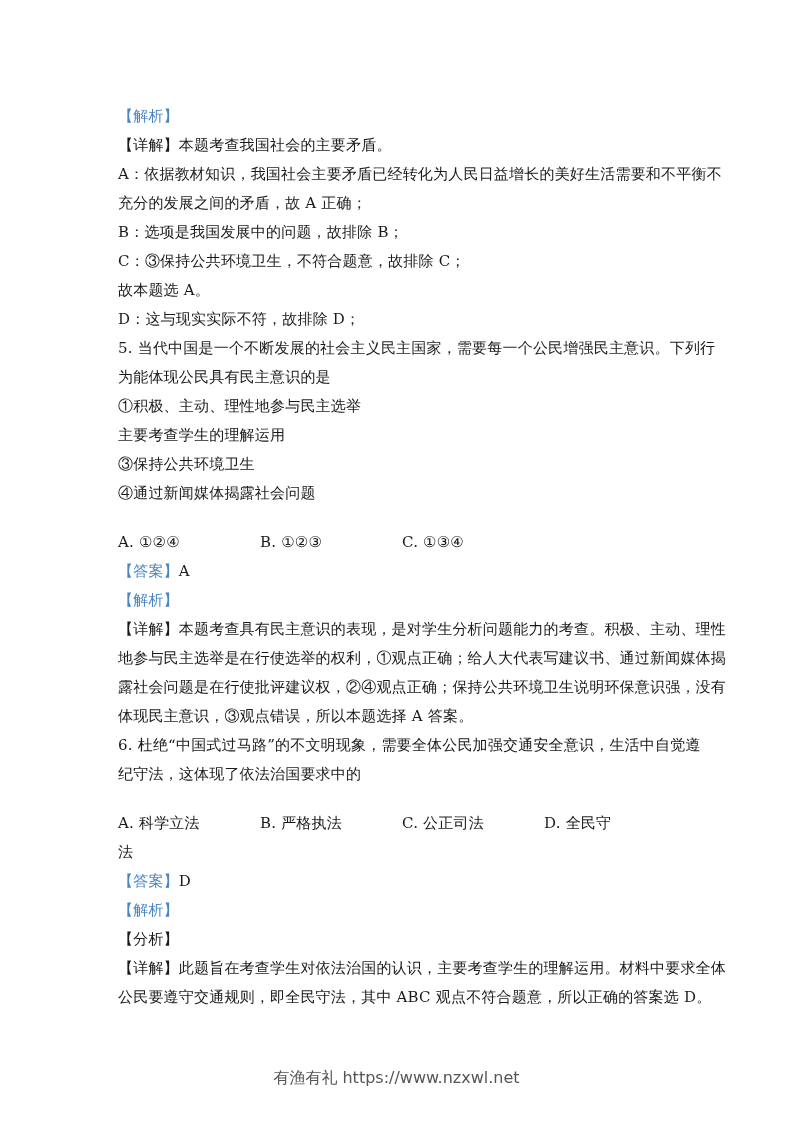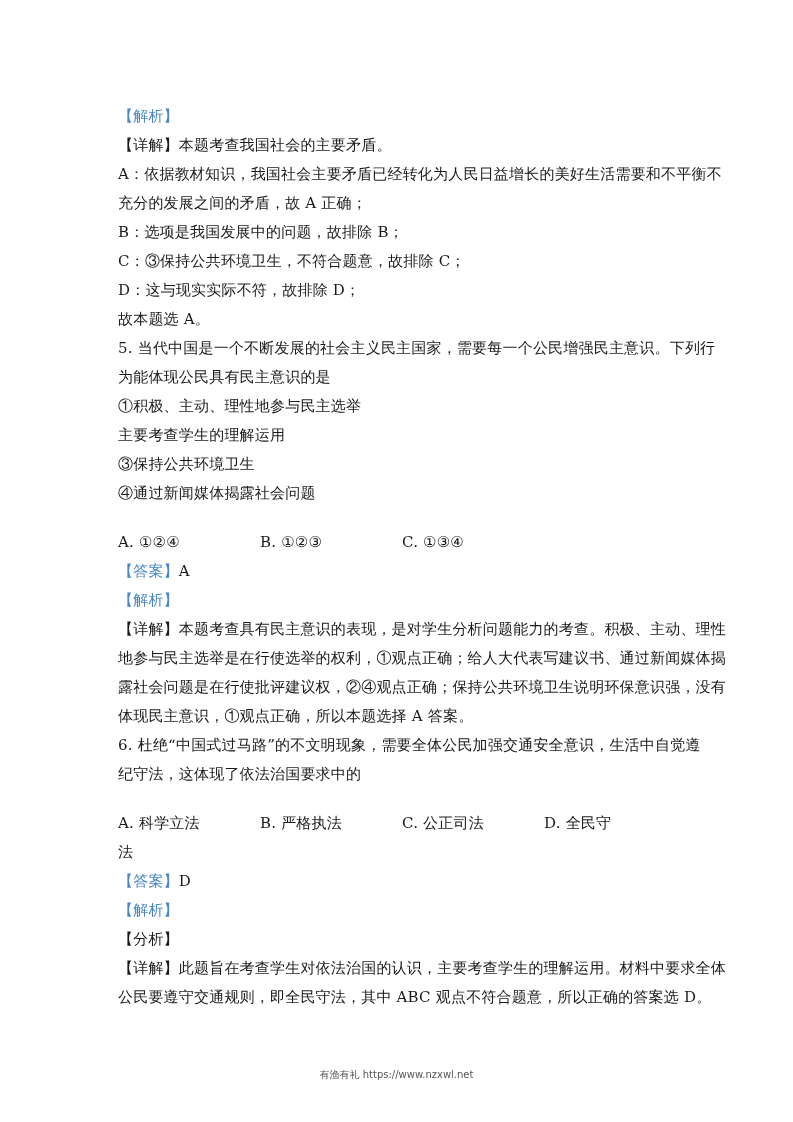--- a/index.html
+++ b/index.html
@@ -4,53 +4,53 @@
 <style>
   html, body { margin: 0; padding: 0; background: #ffffff; }
   body { width: 793px; height: 1122px; position: relative; overflow: hidden;
          font-family: "DejaVu Serif", "Liberation Serif", serif; color: #1a1a1a; }
   .page { position: absolute; left: 118px; top: 102px; width: 570px; }
   .line { font-size: 15px; line-height: 29px; height: 29px; white-space: nowrap; letter-spacing: 0.2px; }
   .label-blue { color: #4a86c5; }
   .opts { display: flex; margin-top: 20px; }
   .opt { width: 142px; }
   .footer { position: absolute; left: 0; width: 793px; top: 1068px; text-align: center;
-            font-family: "DejaVu Sans", "Liberation Sans", sans-serif; font-size: 10px; color: #555; }
+            font-family: "DejaVu Sans", "Liberation Sans", sans-serif; font-size: 16px; color: #555; }
 </style>
 </head>
 <body>
 
 <div class="page">
 
   <div class="line label-blue">【解析】</div>
   <div class="line"><span>【详解】</span><span>本题考查我国社会的主要矛盾。</span></div>
   <div class="line">A：依据教材知识，我国社会主要矛盾已经转化为人民日益增长的美好生活需要和不平衡不</div>
   <div class="line">充分的发展之间的矛盾，故 A 正确；</div>
   <div class="line">B：选项是我国发展中的问题，故排除 B；</div>
   <div class="line">C：③保持公共环境卫生，不符合题意，故排除 C；</div>
+  <div class="line">故本题选 A。</div>
   <div class="line">D：这与现实实际不符，故排除 D；</div>
-  <div class="line">故本题选 A。</div>
 
   <div class="line">5. 当代中国是一个不断发展的社会主义民主国家，需要每一个公民增强民主意识。下列行</div>
   <div class="line">为能体现公民具有民主意识的是</div>
   <div class="line">①积极、主动、理性地参与民主选举</div>
   <div class="line">主要考查学生的理解运用</div>
   <div class="line">③保持公共环境卫生</div>
   <div class="line">④通过新闻媒体揭露社会问题</div>
   <div class="line opts">
     <span class="opt">A. ①②④</span>
     <span class="opt">B. ①②③</span>
     <span class="opt">C. ①③④</span>
   </div>
   <div class="line"><span class="label-blue">【答案】</span><span>A</span></div>
   <div class="line label-blue">【解析】</div>
   <div class="line"><span>【详解】</span><span>本题考查具有民主意识的表现，是对学生分析问题能力的考查。积极、主动、理性</span></div>
   <div class="line">地参与民主选举是在行使选举的权利，①观点正确；给人大代表写建议书、通过新闻媒体揭</div>
   <div class="line">露社会问题是在行使批评建议权，②④观点正确；保持公共环境卫生说明环保意识强，没有</div>
-  <div class="line">体现民主意识，①观点正确，所以本题选择 A 答案。</div>
+  <div class="line">体现民主意识，③观点错误，所以本题选择 A 答案。</div>
 
   <div class="line">6. 杜绝“中国式过马路”的不文明现象，需要全体公民加强交通安全意识，生活中自觉遵</div>
   <div class="line">纪守法，这体现了依法治国要求中的</div>
   <div class="line opts">
     <span class="opt">A. 科学立法</span>
     <span class="opt">B. 严格执法</span>
     <span class="opt">C. 公正司法</span>
     <span class="opt">D. 全民守</span>
   </div>
   <div class="line">法</div>

